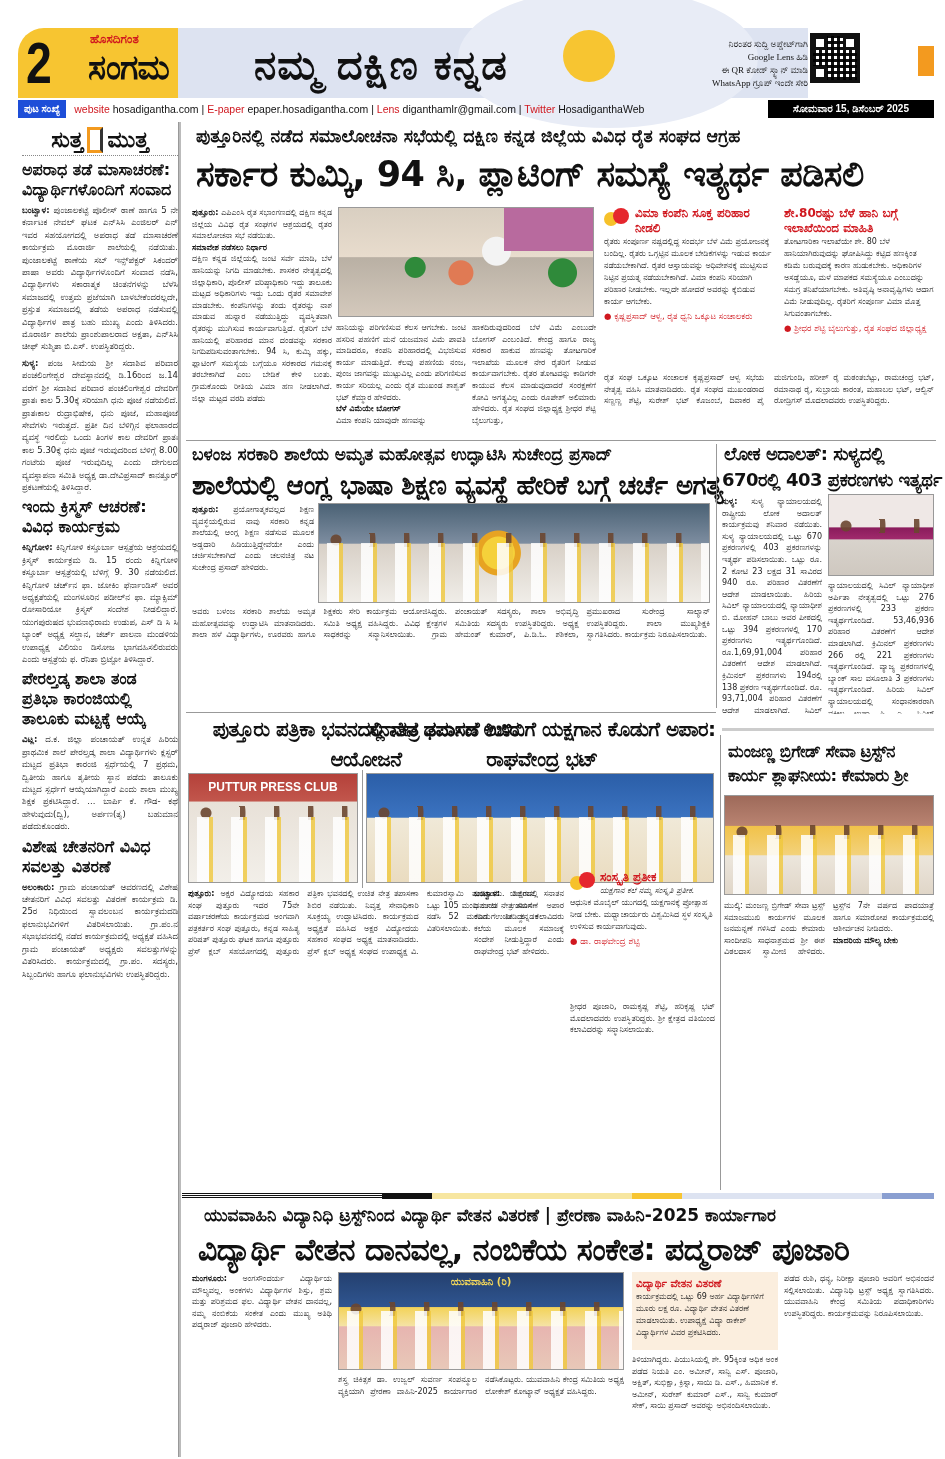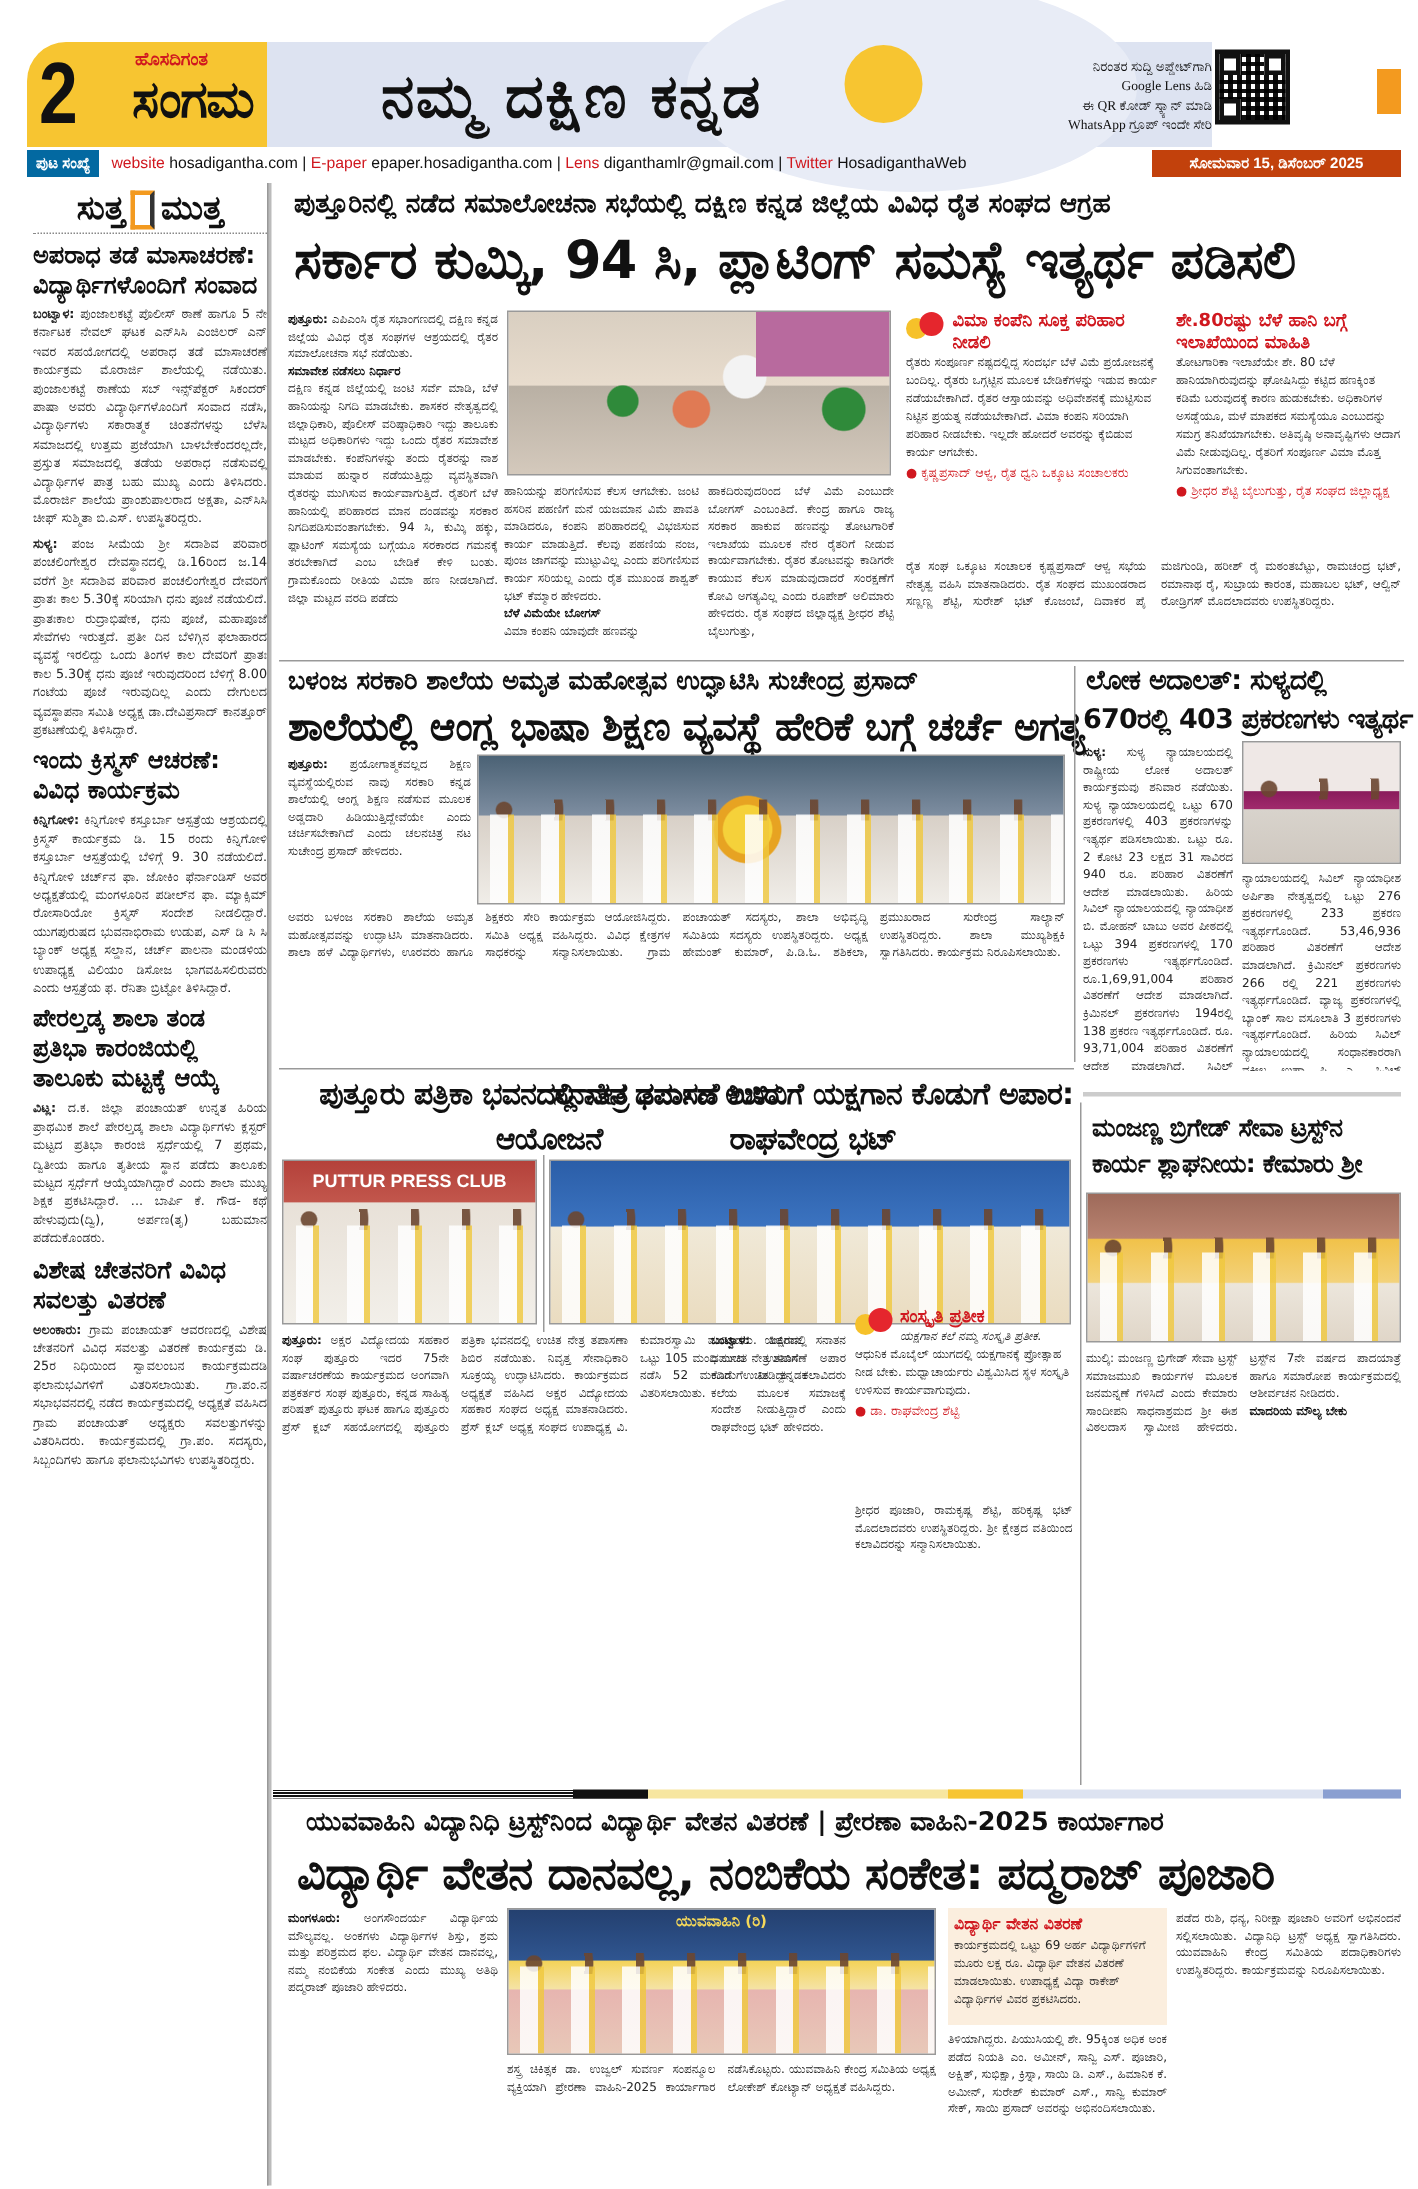--- a/index.html
+++ b/index.html
@@ -17,24 +17,24 @@
   .brand-big { position: absolute; left: 70px; top: 18px; font-size: 34px; font-weight: bold; color: #111; line-height: 42px; letter-spacing: -1px; }
   .section-title { position: absolute; left: 236px; top: 12px; font-size: 40px; font-weight: bold; color: #111; line-height: 50px; letter-spacing: 1px; font-family: "DejaVu Serif", serif; }
   .mh-promo { position: absolute; left: 640px; top: 10px; width: 150px; text-align: right; font-size: 9px; line-height: 13px; font-family: "Liberation Serif", serif; color: #111; }
   .qr { position: absolute; left: 792px; top: 5px; width: 50px; height: 50px; background:
         repeating-linear-gradient(90deg, #111 0 3px, #fff 3px 6px),
         repeating-linear-gradient(0deg, #111 0 3px, #fff 3px 6px); background-blend-mode: multiply; border: 3px solid #111; }
   .qr-corner { position: absolute; width: 14px; height: 14px; border: 3px solid #111; background: #fff; }
   .mh-orange { position: absolute; left: 900px; top: 18px; width: 16px; height: 30px; background: #f39a1f; }
 
   .infobar { position: absolute; left: 18px; top: 100px; width: 916px; height: 18px; display: flex; align-items: center; font-size: 10.5px; font-family: "Liberation Sans", sans-serif; }
-  .infobar .tag { background: #0369a1; color: #fff; height: 18px; padding: 0 6px; font-size: 10px; display: flex; align-items: center; font-weight: bold; }
+  .infobar .tag { background: #1d4ed8; color: #fff; height: 18px; padding: 0 6px; font-size: 10px; display: flex; align-items: center; font-weight: bold; }
   .infobar .links { flex: 1; padding-left: 8px; color: #111; white-space: nowrap; }
   .infobar .links .lbl { color: #d0181f; }
-  .infobar .date { width: 166px; height: 18px; background: #c2410c; color: #fff; display: flex; align-items: center; justify-content: center; font-size: 10px; font-weight: bold; }
+  .infobar .date { width: 166px; height: 18px; background: #000000; color: #fff; display: flex; align-items: center; justify-content: center; font-size: 10px; font-weight: bold; }
 
   
   .leftcol { position: absolute; left: 22px; top: 124px; width: 156px; height: 1330px; overflow: hidden; }
   .vrule { position: absolute; left: 178px; top: 122px; width: 3px; height: 1335px; background: #bbb; border-left: 1px solid #999; }
   .suttamutta { display: flex; align-items: center; justify-content: center; gap: 4px; height: 32px; font-size: 22px; font-weight: bold; border-bottom: 1px dotted #888; margin-bottom: 4px; }
   .door { width: 16px; height: 26px; border: 3px solid #f39a1f; border-right-color: #333; position: relative; }
   .lc-head { font-size: 16px; font-weight: bold; line-height: 20px; color: #111; margin-top: 4px; }
   .lc-body { font-size: 8.5px; line-height: 12.4px; color: #222; margin-top: 4px; text-align: justify; }
   .lc-body b { font-weight: bold; }
 

